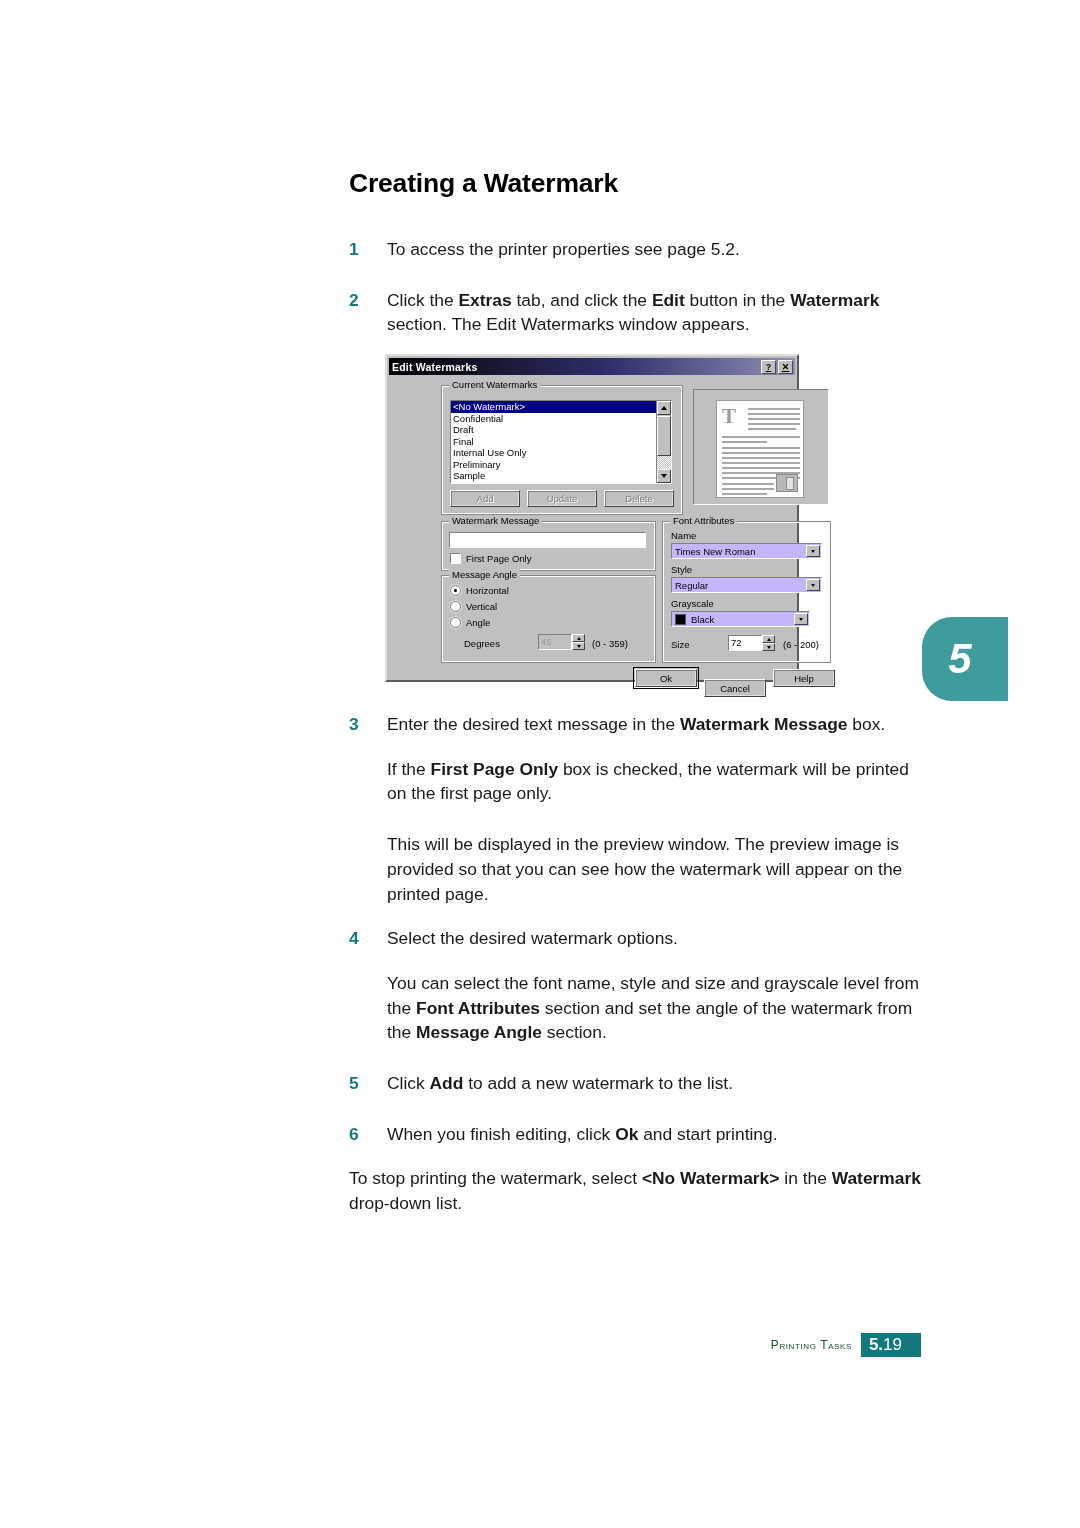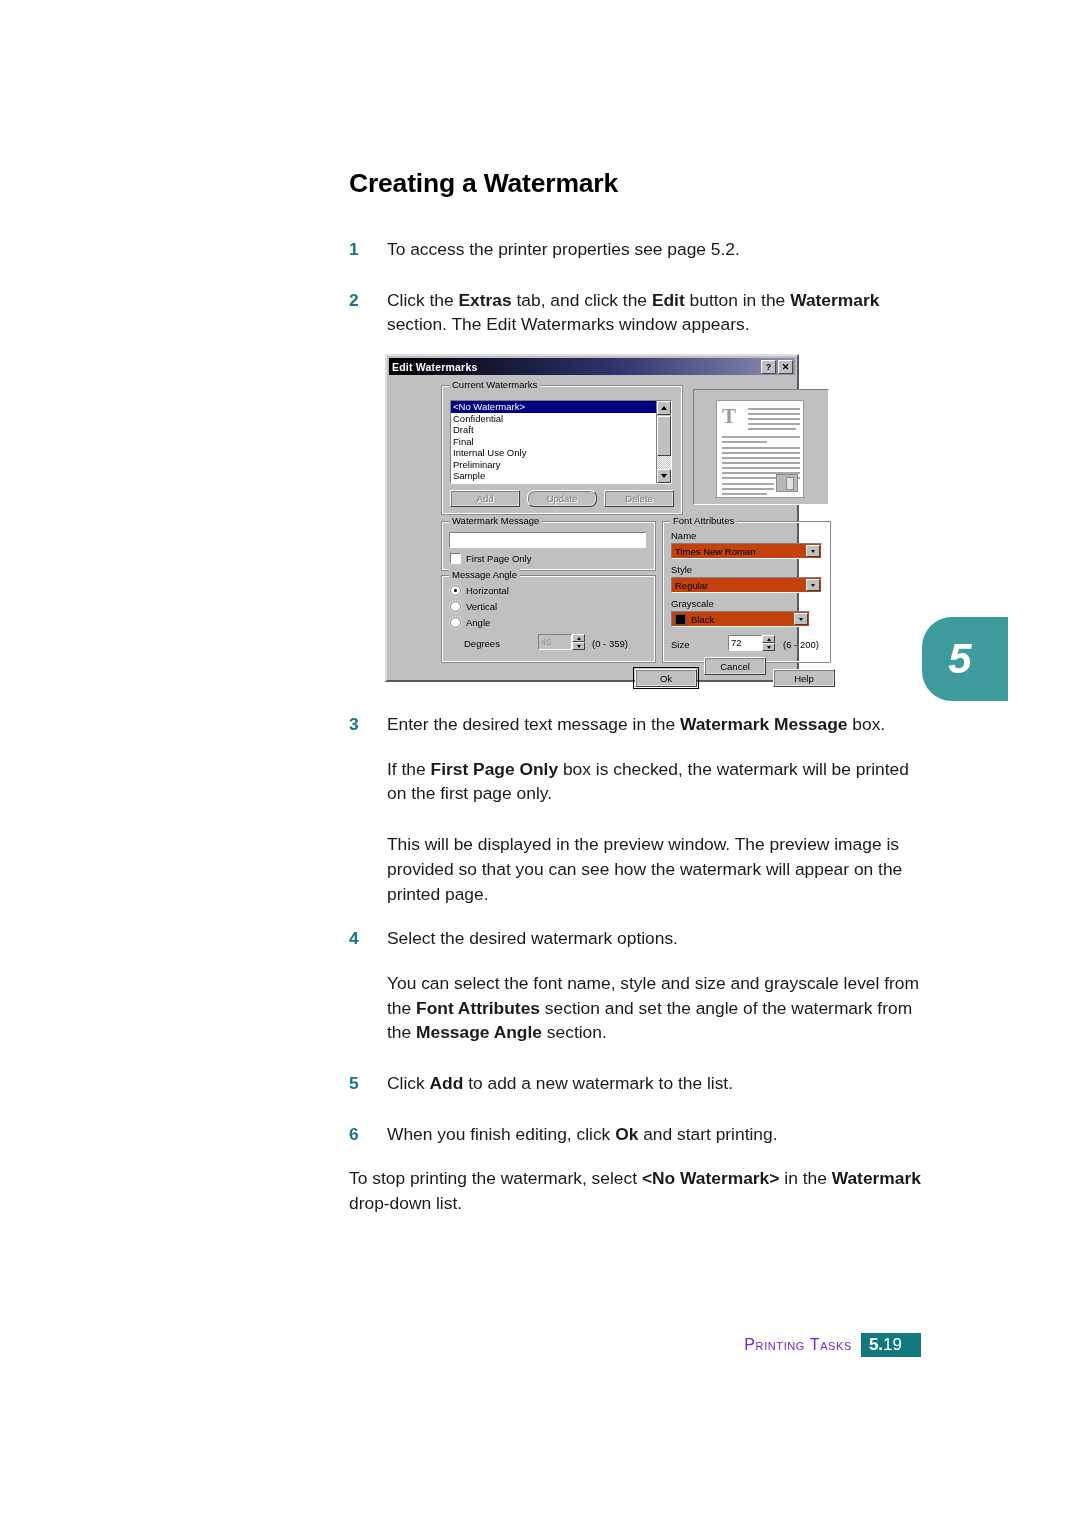--- a/index.html
+++ b/index.html
@@ -91,24 +91,24 @@
     position: absolute;
     left: 0;
     top: 1333px;
     width: 921px;
     text-align: right;
     display: flex;
     justify-content: flex-end;
     align-items: center;
   }
   .footer-label {
-    font-size: 16px;
+    font-size: 12px;
     font-variant: small-caps;
     letter-spacing: 0.6px;
-    color: #6d28d9;
+    color: #14532d;
     margin-right: 9px;
   }
   .footer-page {
     background: #13787e;
     color: #ffffff;
     font-size: 17px;
     font-weight: bold;
     padding: 3px 19px 4px 8px;
     line-height: 1;
   }
@@ -124,20 +124,21 @@
     background: #c0c0c0;
     border-top: 2px solid #dfdfdf;
     border-left: 2px solid #dfdfdf;
     border-right: 2px solid #5a5a5a;
     border-bottom: 2px solid #5a5a5a;
     box-sizing: border-box;
     font-family: "Liberation Sans", sans-serif;
     font-size: 9.5px;
     color: #000;
     user-select: none;
+    text-decoration: underline;
   }
   .titlebar {
     height: 17px;
     margin: 2px 2px 0 2px;
     background: linear-gradient(to right, #000000 0%, #30306c 55%, #8f8fb4 100%);
     display: flex;
     align-items: center;
     padding: 0 2px 0 3px;
   }
   .titlebar .title {
@@ -344,21 +345,21 @@
     border-right: 1px solid #ffffff;
     border-bottom: 1px solid #ffffff;
     box-sizing: border-box;
     font-size: 9.5px;
     padding: 1px 2px;
     line-height: 12px;
   }
 
   
   .combo {
-    background: #c2410c;
+    background: #c4b5fd;
     border-top: 1px solid #808080;
     border-left: 1px solid #808080;
     border-right: 1px solid #ffffff;
     border-bottom: 1px solid #ffffff;
     box-sizing: border-box;
     display: flex;
     align-items: center;
     font-size: 9.5px;
     padding-left: 3px;
     position: relative;
@@ -500,21 +501,21 @@
               </div>
             <div class="sb-thumb"></div>
             <div class="sb-track"></div>
             <div class="sb-arrow bottom">
                 <div class="tri down"></div>
               </div>
           </div>
         </div>
 
         <div class="btn disabled" style="position:absolute; left:8px; top:104px; width:70px; height:17px;">Add</div>
-        <div class="btn disabled" style="position:absolute; left:85px; top:104px; width:70px; height:17px;border-radius:7px;">Update</div>
+        <div class="btn disabled" style="position:absolute; left:85px; top:104px; width:70px; height:17px;">Update</div>
         <div class="btn disabled" style="position:absolute; left:162px; top:104px; width:70px; height:17px;">Delete</div>
       </div>
 
       <div id="preview-panel">
         <div id="preview-page">
           <div class="pv-dropcap">T</div>
           <div class="pv-line" style="left:31px; top:7px;  width:52px;"></div>
           <div class="pv-line" style="left:31px; top:12px; width:52px;"></div>
           <div class="pv-line" style="left:31px; top:17px; width:52px;"></div>
           <div class="pv-line" style="left:31px; top:22px; width:52px;"></div>
@@ -612,21 +613,21 @@
               </div>
             <div class="spin-b">
                 <div class="tri-s down"></div>
               </div>
           </div>
         </div>
         <span class="lbl" style="left:120px; top:117px;">(6 - 200)</span>
       </div>
 
       <div class="btn default" style="position:absolute; left:200px; top:294px; width:62px; height:18px;">Ok</div>
-      <div class="btn" style="position:absolute; left:269px; top:282px; width:62px; height:18px;">Cancel</div>
+      <div class="btn" style="position:absolute; left:269px; top:304px; width:62px; height:18px;">Cancel</div>
       <div class="btn" style="position:absolute; left:338px; top:294px; width:62px; height:18px;">Help</div>
     </div>
   </div>
 
   <div class="chapter-tab">5</div>
 
   <div class="content" style="top:712px;">
 
     <div class="step tight">
       <span class="num">3</span>

